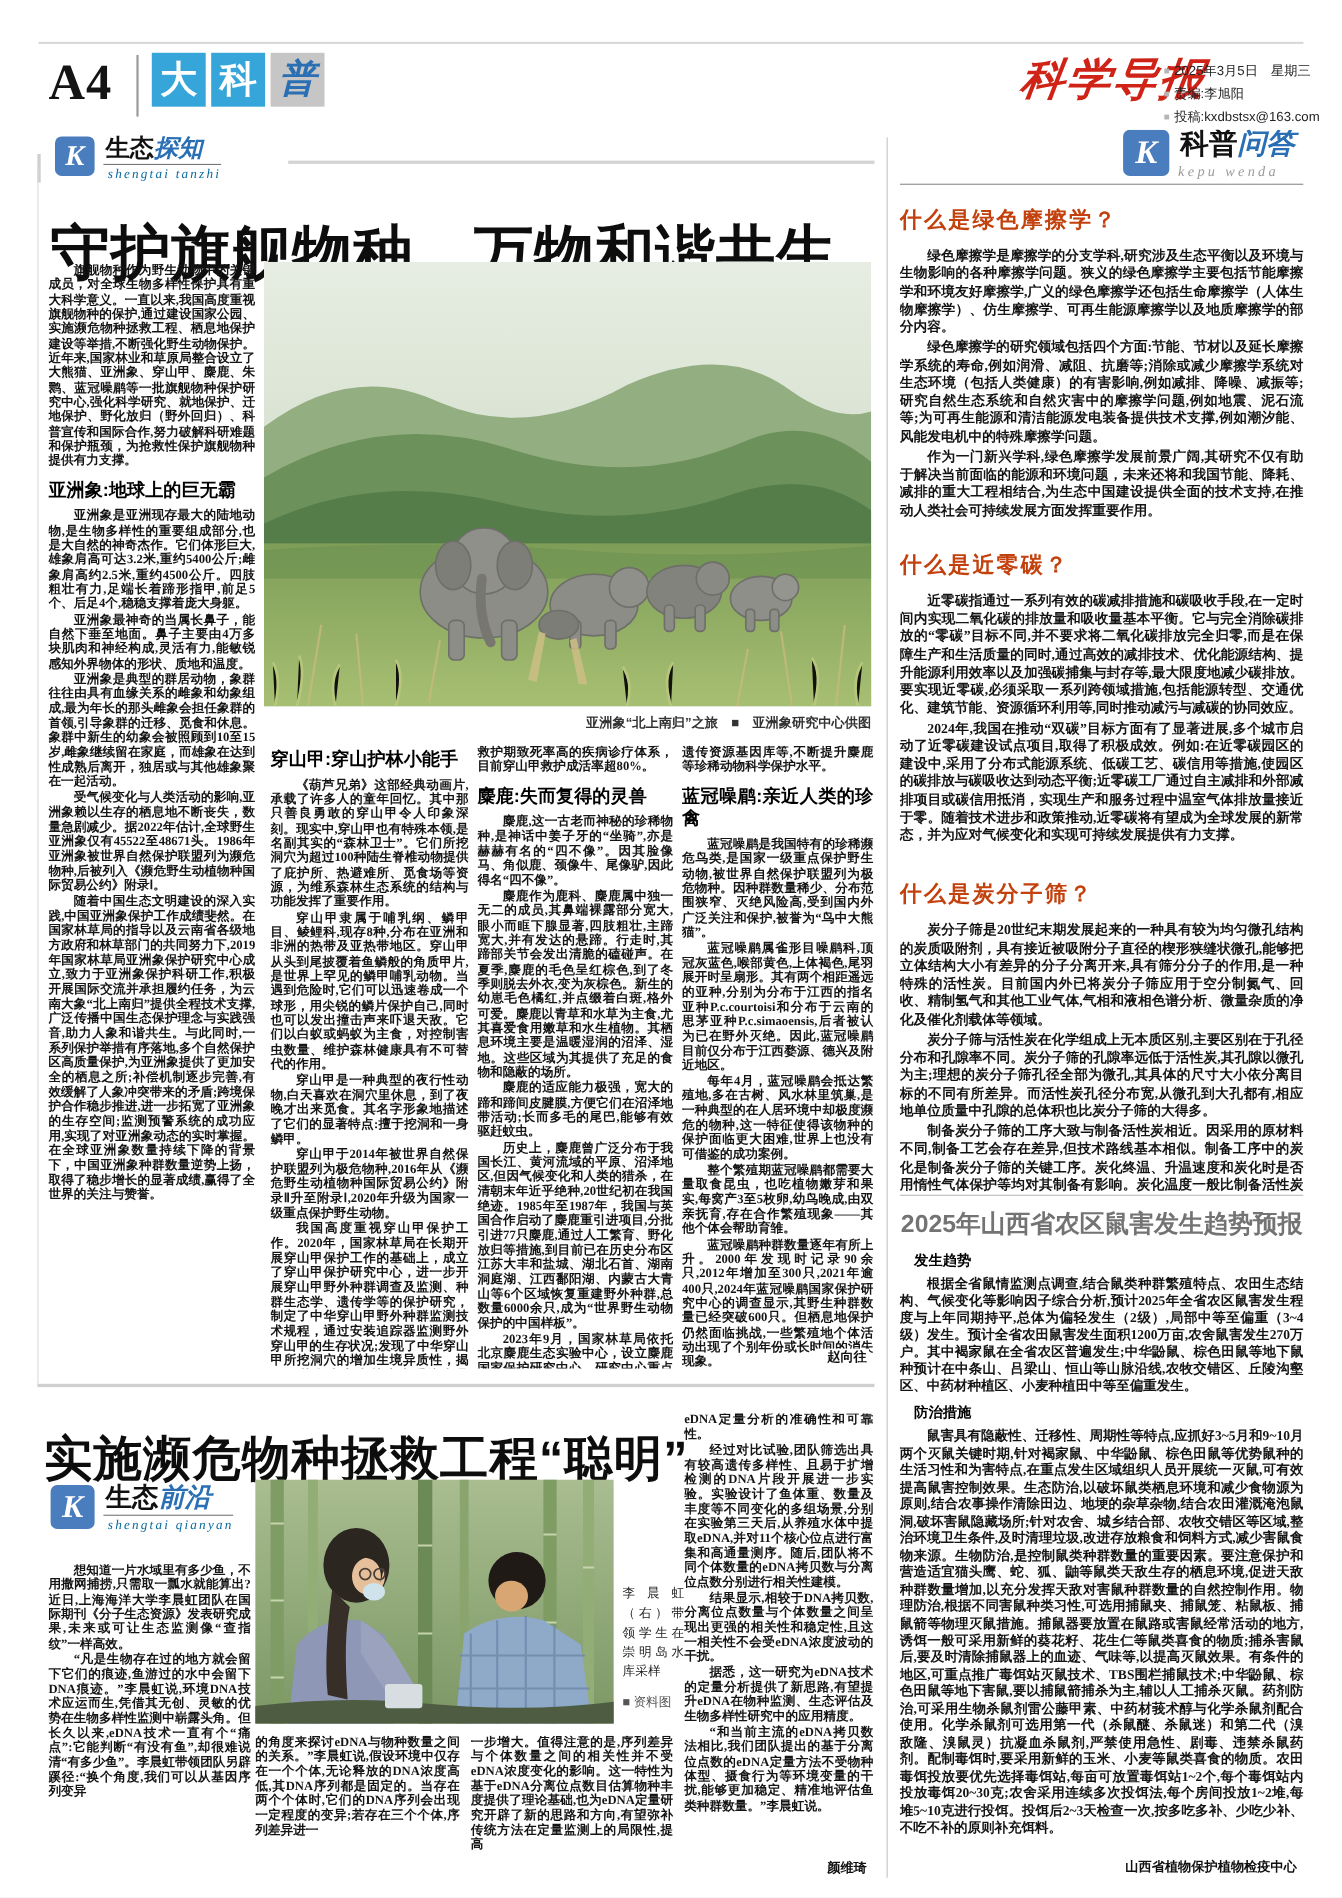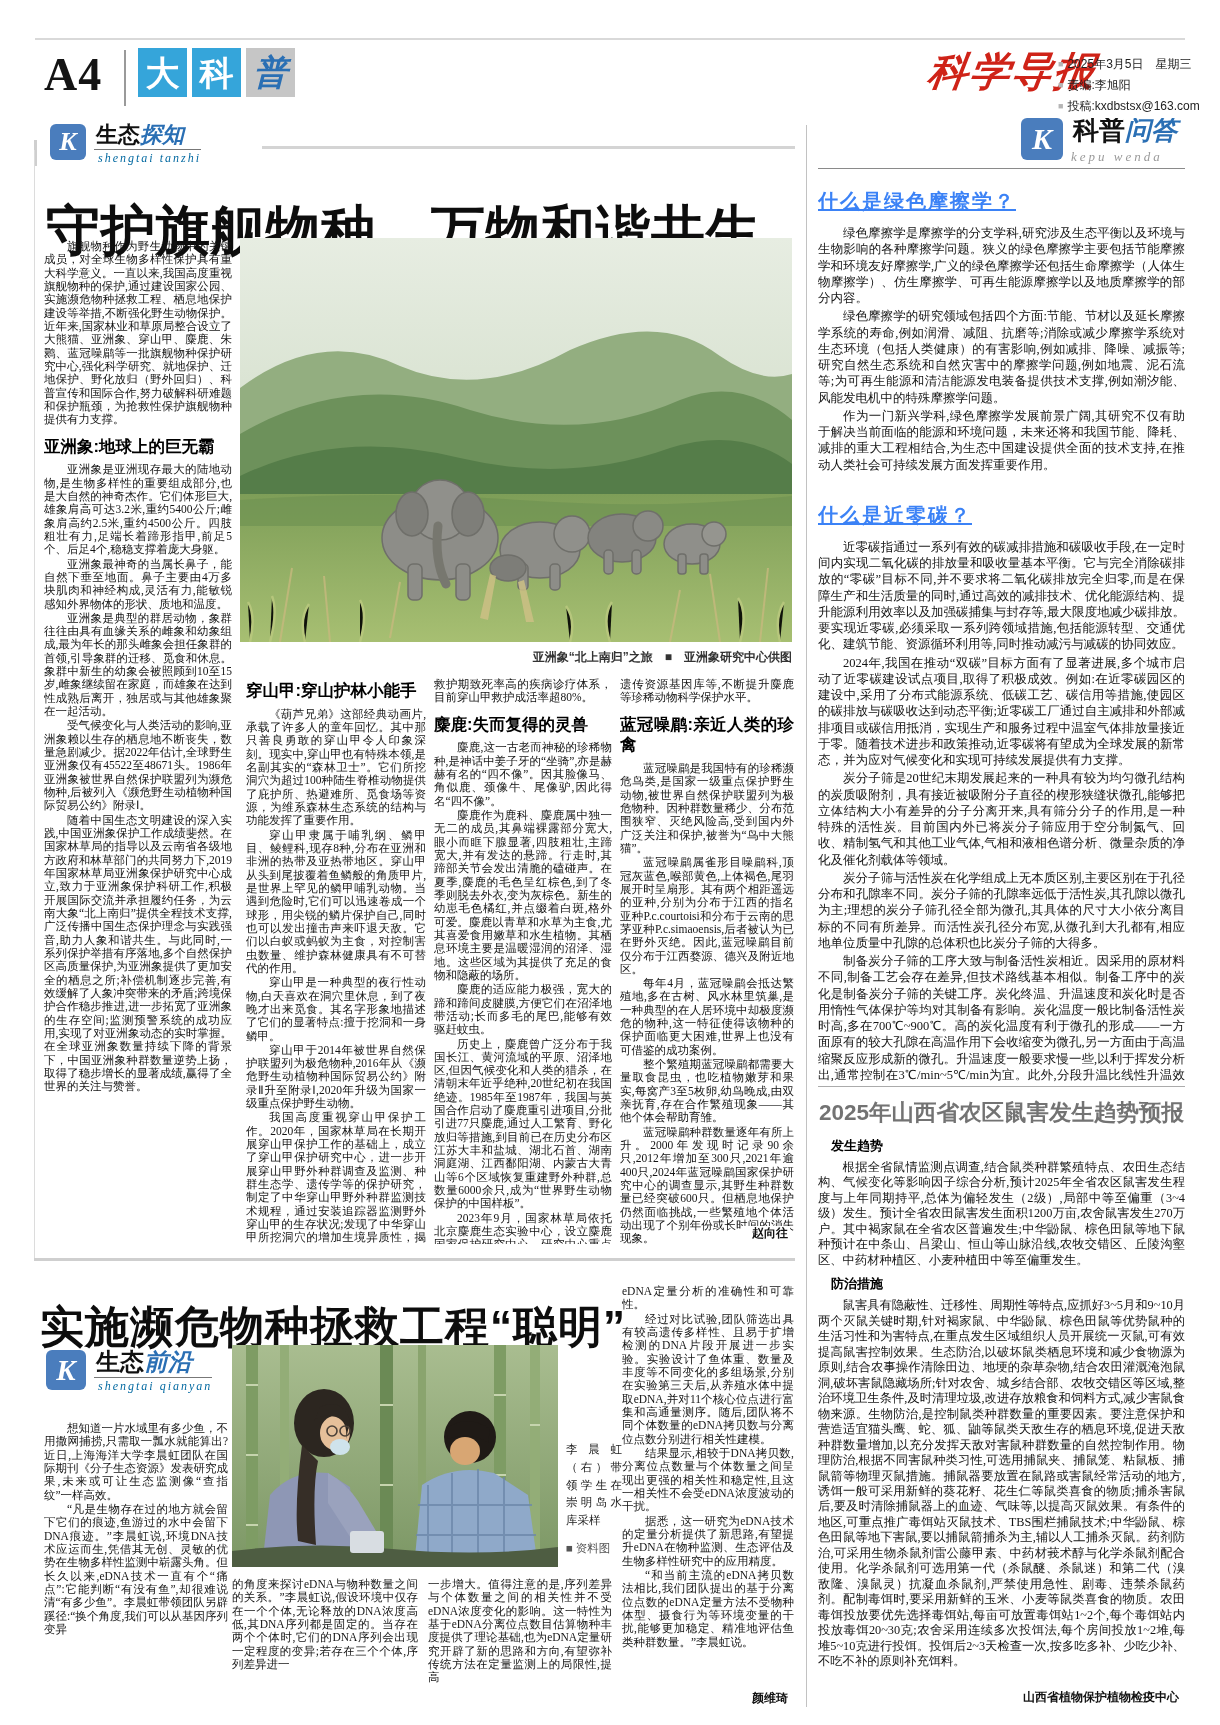--- a/index.html
+++ b/index.html
@@ -22,39 +22,39 @@
   .lab-main .lab-b{color:#111;font-style:normal;}
   .lab-main .lab-c{color:#2a6fb4;}
   .lab-pinyin{display:block;font:italic 12px/1.4 "Liberation Serif",serif;color:#0369a1;padding-left:4px;letter-spacing:2px;}
   
   .eco-corner{position:absolute;left:34px;top:140px;width:10px;height:26px;border-left:3px solid #cfcfcf;}
   .eco-leftline{position:absolute;left:34px;top:150px;width:1px;height:1108px;background:#dcdcdc;}
   .eco-hline{position:absolute;left:262px;top:146px;width:533px;height:3px;background:#d4d4d4;}
   .eco-label{position:absolute;left:50px;top:124px;}
   .eco-headline{position:absolute;left:46px;top:166px;width:752px;font:900 54px/1.05 "Liberation Sans",sans-serif;color:#0d0d0d;letter-spacing:1px;}
   .t{font-size:11.5px;line-height:1.16;text-align:justify;color:#141414;}
-  .t p{margin:0 0 1px 0;text-indent:2em;}
+  .t p{margin:0 0 1px 0;text-indent:2em;font-weight:bold;}
   .t p.cont{text-indent:0;}
   .sh{font:700 16.5px/1.25 "Liberation Sans",sans-serif;color:#000;margin:9px 0 7px 0;}
   .col{position:absolute;overflow:hidden;}
   #eco-col1{left:44px;top:240px;width:188px;height:1005px;}
   #eco-photo{position:absolute;left:240px;top:238px;width:552px;height:404px;}
   #eco-caption{position:absolute;left:240px;top:650px;width:552px;text-align:right;font:700 12px/1.3 "Liberation Sans",sans-serif;color:#333;}
   #eco-col2{left:246px;top:678px;width:180px;height:566px;}
   #eco-col3{left:434px;top:678px;width:178px;height:566px;}
   #eco-col4{left:620px;top:678px;width:174px;height:566px;}
   .abs-byline{position:absolute;right:4px;bottom:2px;background:#fff;padding:0 2px 0 10px;font:700 12px/1.3 "Liberation Serif",serif;color:#111;}
   .eco-bottom{position:absolute;left:34px;top:1258px;width:761px;height:3px;background:#cfcfcf;}
   
   .vdiv{position:absolute;left:806px;top:125px;width:1px;height:1582px;background:#c2c2c2;}
   
   #qa{position:absolute;left:818px;top:118px;width:367px;height:966px;overflow:hidden;}
   .qa-labelrow{display:flex;justify-content:flex-end;border-bottom:1px solid #8a8a8a;padding-bottom:2px;}
   .qa-pinyin{text-align:left;font:italic 13px/1.4 "Liberation Serif",serif;color:#9a9a9a;letter-spacing:3px;padding-right:6px;}
-  .qa-title{font:900 20px/1.2 "Liberation Sans",sans-serif;color:#3b82f6;letter-spacing:2px;margin:24px 0 12px 0;text-decoration:underline;}
+  .qa-title{font:900 20px/1.2 "Liberation Sans",sans-serif;color:#c2410c;letter-spacing:2px;margin:24px 0 12px 0;}
   .qa .t{font-size:12.5px;line-height:1.3;}
   .qa .t p{margin-bottom:2px;}
   
   #mice{position:absolute;left:818px;top:1086px;width:367px;height:622px;overflow:hidden;}
   .mice-rule{height:1px;background:#ababab;margin-bottom:12px;}
   .mice-title{font:900 22.5px/1.2 "Liberation Sans",sans-serif;color:#737373;text-align:center;margin:8px 0 12px 0;}
   .mice-sub{font:700 13px/1.3 "Liberation Sans",sans-serif;margin:8px 0 5px 0;text-indent:1em;}
   #mice .t{font-size:12.3px;line-height:1.26;}
   
   .edna-headline{position:absolute;left:40px;top:1274px;width:640px;font:900 44px/1.1 "Liberation Sans",sans-serif;color:#0d0d0d;letter-spacing:1px;}
@@ -244,20 +244,21 @@
       <p>绿色摩擦学的研究领域包括四个方面:节能、节材以及延长摩擦学系统的寿命,例如润滑、减阻、抗磨等;消除或减少摩擦学系统对生态环境（包括人类健康）的有害影响,例如减排、降噪、减振等;研究自然生态系统和自然灾害中的摩擦学问题,例如地震、泥石流等;为可再生能源和清洁能源发电装备提供技术支撑,例如潮汐能、风能发电机中的特殊摩擦学问题。</p>
       <p>作为一门新兴学科,绿色摩擦学发展前景广阔,其研究不仅有助于解决当前面临的能源和环境问题，未来还将和我国节能、降耗、减排的重大工程相结合,为生态中国建设提供全面的技术支持,在推动人类社会可持续发展方面发挥重要作用。</p>
     </div>
 
     <h2 class="qa-title" style="margin-top:30px;">什么是近零碳？</h2>
     <div class="t">
       <p>近零碳指通过一系列有效的碳减排措施和碳吸收手段,在一定时间内实现二氧化碳的排放量和吸收量基本平衡。它与完全消除碳排放的“零碳”目标不同,并不要求将二氧化碳排放完全归零,而是在保障生产和生活质量的同时,通过高效的减排技术、优化能源结构、提升能源利用效率以及加强碳捕集与封存等,最大限度地减少碳排放。要实现近零碳,必须采取一系列跨领域措施,包括能源转型、交通优化、建筑节能、资源循环利用等,同时推动减污与减碳的协同效应。</p>
       <p>2024年,我国在推动“双碳”目标方面有了显著进展,多个城市启动了近零碳建设试点项目,取得了积极成效。例如:在近零碳园区的建设中,采用了分布式能源系统、低碳工艺、碳信用等措施,使园区的碳排放与碳吸收达到动态平衡;近零碳工厂通过自主减排和外部减排项目或碳信用抵消，实现生产和服务过程中温室气体排放量接近于零。随着技术进步和政策推动,近零碳将有望成为全球发展的新常态，并为应对气候变化和实现可持续发展提供有力支撑。</p>
     </div>
 
+    <h2 class="qa-title" style="margin-top:34px;">什么是炭分子筛？</h2>
     <div class="t">
       <p>炭分子筛是20世纪末期发展起来的一种具有较为均匀微孔结构的炭质吸附剂，具有接近被吸附分子直径的楔形狭缝状微孔,能够把立体结构大小有差异的分子分离开来,具有筛分分子的作用,是一种特殊的活性炭。目前国内外已将炭分子筛应用于空分制氮气、回收、精制氢气和其他工业气体,气相和液相色谱分析、微量杂质的净化及催化剂载体等领域。</p>
       <p>炭分子筛与活性炭在化学组成上无本质区别,主要区别在于孔径分布和孔隙率不同。炭分子筛的孔隙率远低于活性炭,其孔隙以微孔为主;理想的炭分子筛孔径全部为微孔,其具体的尺寸大小依分离目标的不同有所差异。而活性炭孔径分布宽,从微孔到大孔都有,相应地单位质量中孔隙的总体积也比炭分子筛的大得多。</p>
       <p>制备炭分子筛的工序大致与制备活性炭相近。因采用的原材料不同,制备工艺会存在差异,但技术路线基本相似。制备工序中的炭化是制备炭分子筛的关键工序。炭化终温、升温速度和炭化时是否用惰性气体保护等均对其制备有影响。炭化温度一般比制备活性炭时高,多在700℃~900℃。高的炭化温度有利于微孔的形成——一方面原有的较大孔隙在高温作用下会收缩变为微孔,另一方面由于高温缩聚反应形成新的微孔。升温速度一般要求慢一些,以利于挥发分析出,通常控制在3℃/min~5℃/min为宜。此外,分段升温比线性升温效果好;采用惰性气体保护也有利于挥发分析出,提高产品质量。</p>
     </div>
   </div>
 
   <div id="mice">
     <div class="mice-rule"></div>
     <h2 class="mice-title">2025年山西省农区鼠害发生趋势预报</h2>

